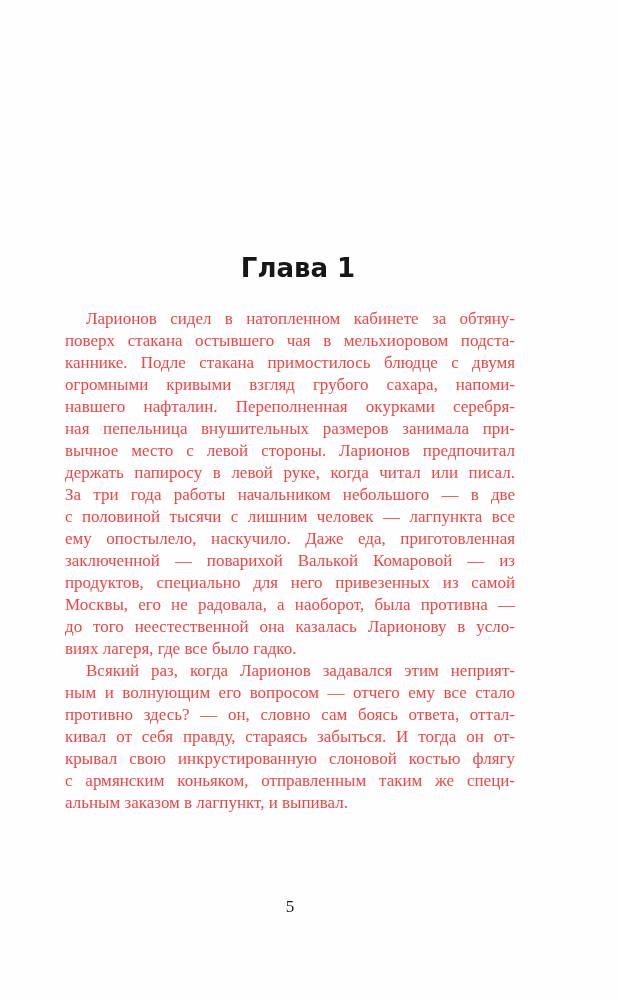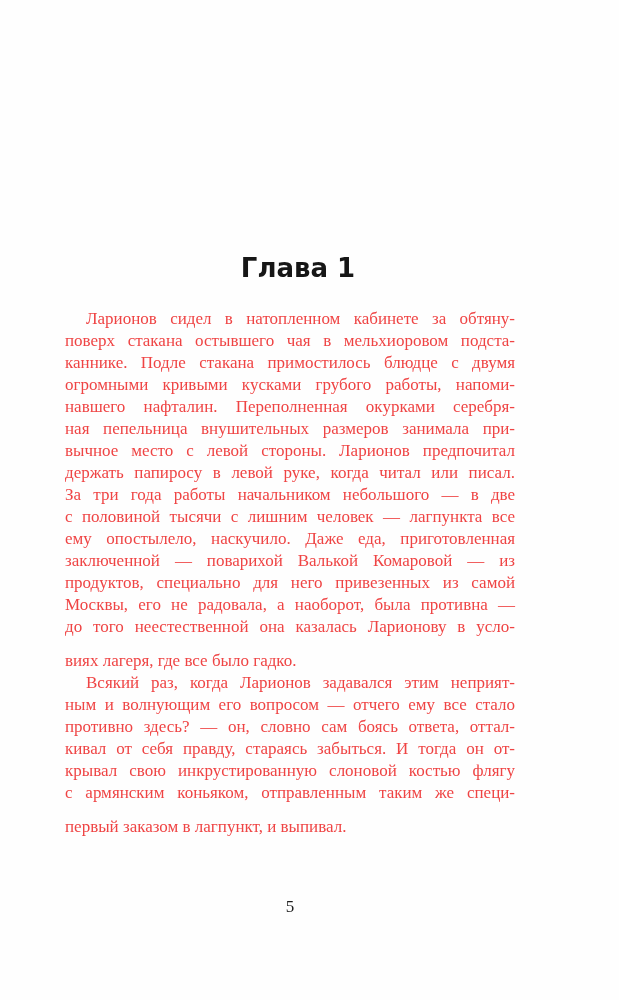--- a/index.html
+++ b/index.html
@@ -45,21 +45,20 @@
     display: block;
     text-align: justify;
     text-align-last: justify;
     white-space: normal;
   }
   .line.indent {
     text-indent: 21px;
   }
   .line.last {
     text-align-last: left;
-    margin-top: 12px;
   }
   .page-number {
     position: absolute;
     top: 896px;
     left: 65px;
     width: 450px;
     text-align: center;
     font-family: "Liberation Serif", "DejaVu Serif", serif;
     font-size: 17px;
     line-height: 22px;
@@ -72,21 +71,21 @@
 <div class="page">
 
   <h1 class="chapter-title">Глава 1</h1>
 
   <div class="text-block">
 
     <p class="para">
       <span class="line indent">Ларионов сидел в натопленном кабинете за обтяну-</span>
       <span class="line">поверх стакана остывшего чая в мельхиоровом подста-</span>
       <span class="line">каннике. Подле стакана примостилось блюдце с двумя</span>
-      <span class="line">огромными кривыми кусками грубого работы, напоми-</span>
+      <span class="line">огромными кривыми взгляд грубого сахара, напоми-</span>
       <span class="line">навшего нафталин. Переполненная окурками серебря-</span>
       <span class="line">ная пепельница внушительных размеров занимала при-</span>
       <span class="line">вычное место с левой стороны. Ларионов предпочитал</span>
       <span class="line">держать папиросу в левой руке, когда читал или писал.</span>
       <span class="line">За три года работы начальником небольшого — в две</span>
       <span class="line">с половиной тысячи с лишним человек — лагпункта все</span>
       <span class="line">ему опостылело, наскучило. Даже еда, приготовленная</span>
       <span class="line">заключенной — поварихой Валькой Комаровой — из</span>
       <span class="line">продуктов, специально для него привезенных из самой</span>
       <span class="line">Москвы, его не радовала, а наоборот, была противна —</span>
@@ -94,21 +93,21 @@
       <span class="line last">виях лагеря, где все было гадко.</span>
     </p>
 
     <p class="para">
       <span class="line indent">Всякий раз, когда Ларионов задавался этим неприят-</span>
       <span class="line">ным и волнующим его вопросом — отчего ему все стало</span>
       <span class="line">противно здесь? — он, словно сам боясь ответа, оттал-</span>
       <span class="line">кивал от себя правду, стараясь забыться. И тогда он от-</span>
       <span class="line">крывал свою инкрустированную слоновой костью флягу</span>
       <span class="line">с армянским коньяком, отправленным таким же специ-</span>
-      <span class="line last">первый заказом в лагпункт, и выпивал.</span>
+      <span class="line last">альным заказом в лагпункт, и выпивал.</span>
     </p>
 
 
   </div>
 
   <div class="page-number">5</div>
 
 </div>
 
 </body></html>

